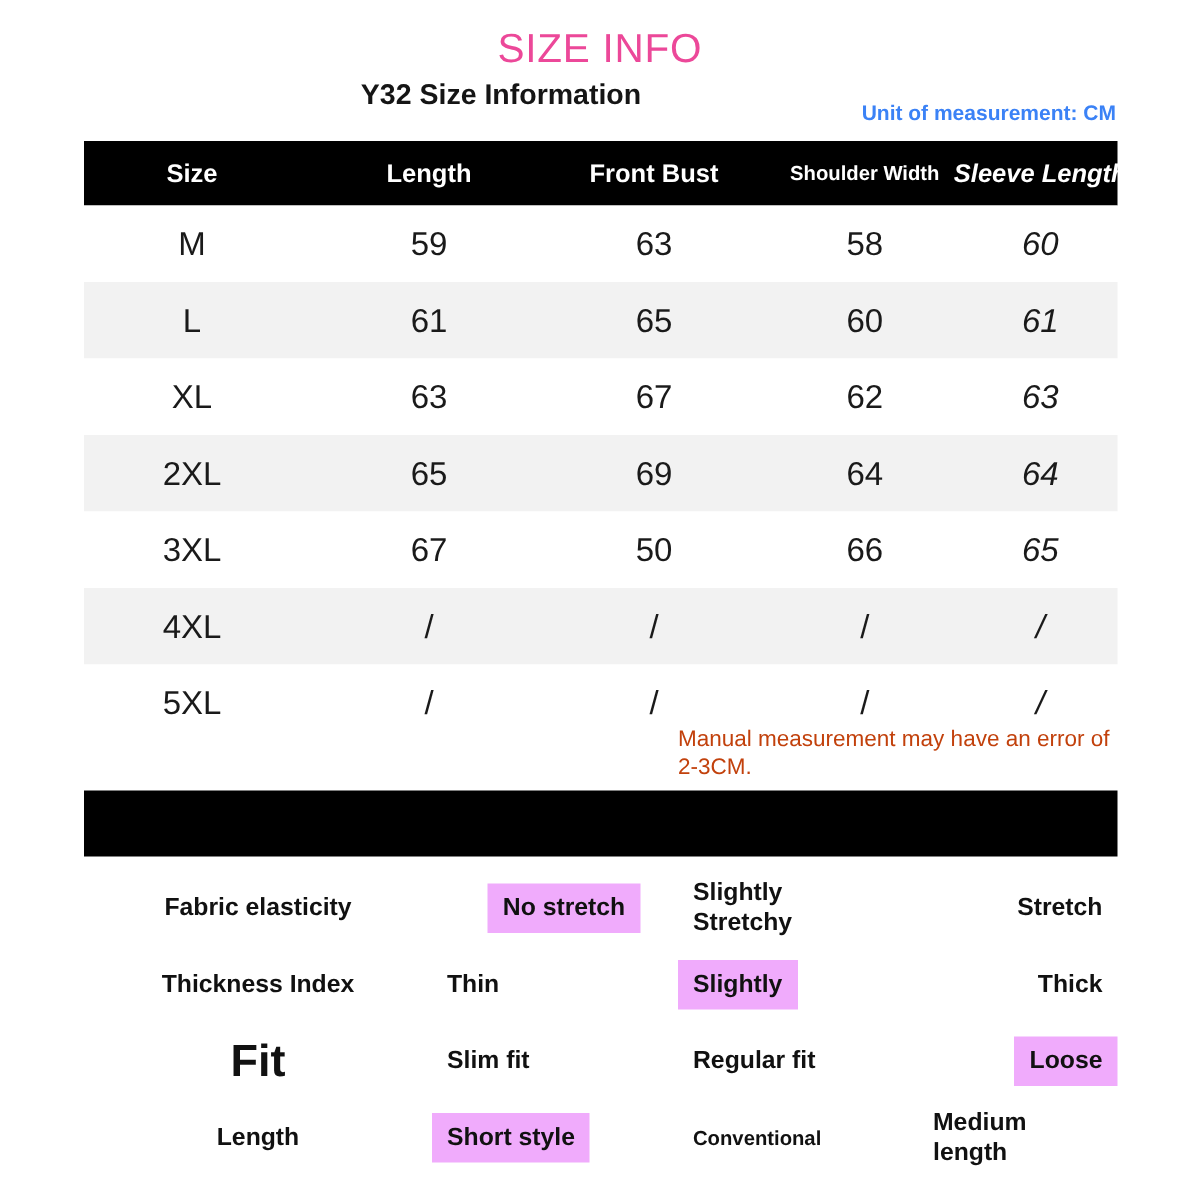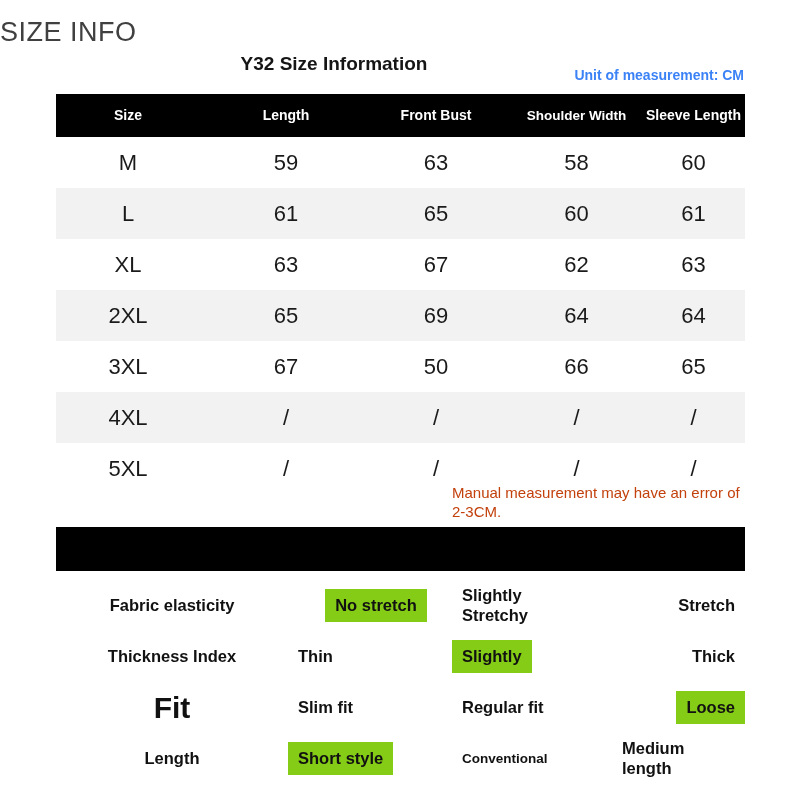--- a/index.html
+++ b/index.html
@@ -17,25 +17,25 @@
     color: #111111;
     overflow: hidden;
   }
 
   
   #main-title {
     position: absolute;
     left: 0;
     top: 19px;
     width: 800px;
-    text-align: left;
+    text-align: center;
     font-size: 27px;
     font-weight: 400;
     letter-spacing: 0.5px;
-    color: #404040;
+    color: #ec4899;
     line-height: 1;
   }
   #sub-title {
     position: absolute;
     left: 0;
     top: 54px;
     width: 668px;
     text-align: center;
     font-size: 19px;
     font-weight: 700;
@@ -80,26 +80,26 @@
     align-items: center;
     justify-content: center;
     line-height: 1.15;
     white-space: nowrap;
   }
   
   .col-size     { left: 8px;   width: 128px; }
   .col-length   { left: 160px; width: 140px; }
   .col-bust     { left: 300px; width: 160px; }
   .col-shoulder { left: 408px; width: 225px; }
-  .col-sleeve   { left: 545px; width: 185px; }
+  .col-sleeve   { left: 545px; width: 185px; font-style: italic; }
 
   .t-row.header .cell {
     color: #ffffff;
     font-weight: 700;
-    font-size: 14px;
+    font-size: 17px;
   }
   .t-row.header .col-shoulder { font-size: 13.5px; }
 
   .t-row.body .cell {
     color: #1a1a1a;
     font-weight: 400;
     font-size: 22px;
   }
 
   
@@ -142,21 +142,21 @@
     align-items: center;
     line-height: 1.18;
     white-space: pre-line;
   }
   .a-cell .chip {
     display: inline-block;
     padding: 7px 10px;
     font-weight: 700;
     color: #111111;
   }
-  .a-cell .chip.hl { background: #84cc16; }
+  .a-cell .chip.hl { background: #f0abfc; }
 
   
   .a-label { left: 0px;   width: 232px; justify-content: center; }
   .a-opt1  { left: 232px; width: 176px; justify-content: center; }
   .a-opt2  { left: 396px; width: 176px; justify-content: center; }
   .a-opt3  { left: 556px; width: 133px; justify-content: flex-end; }
 
   .a-row { }
   .a-row .a-cell { top: 0; height: 100%; }
 

